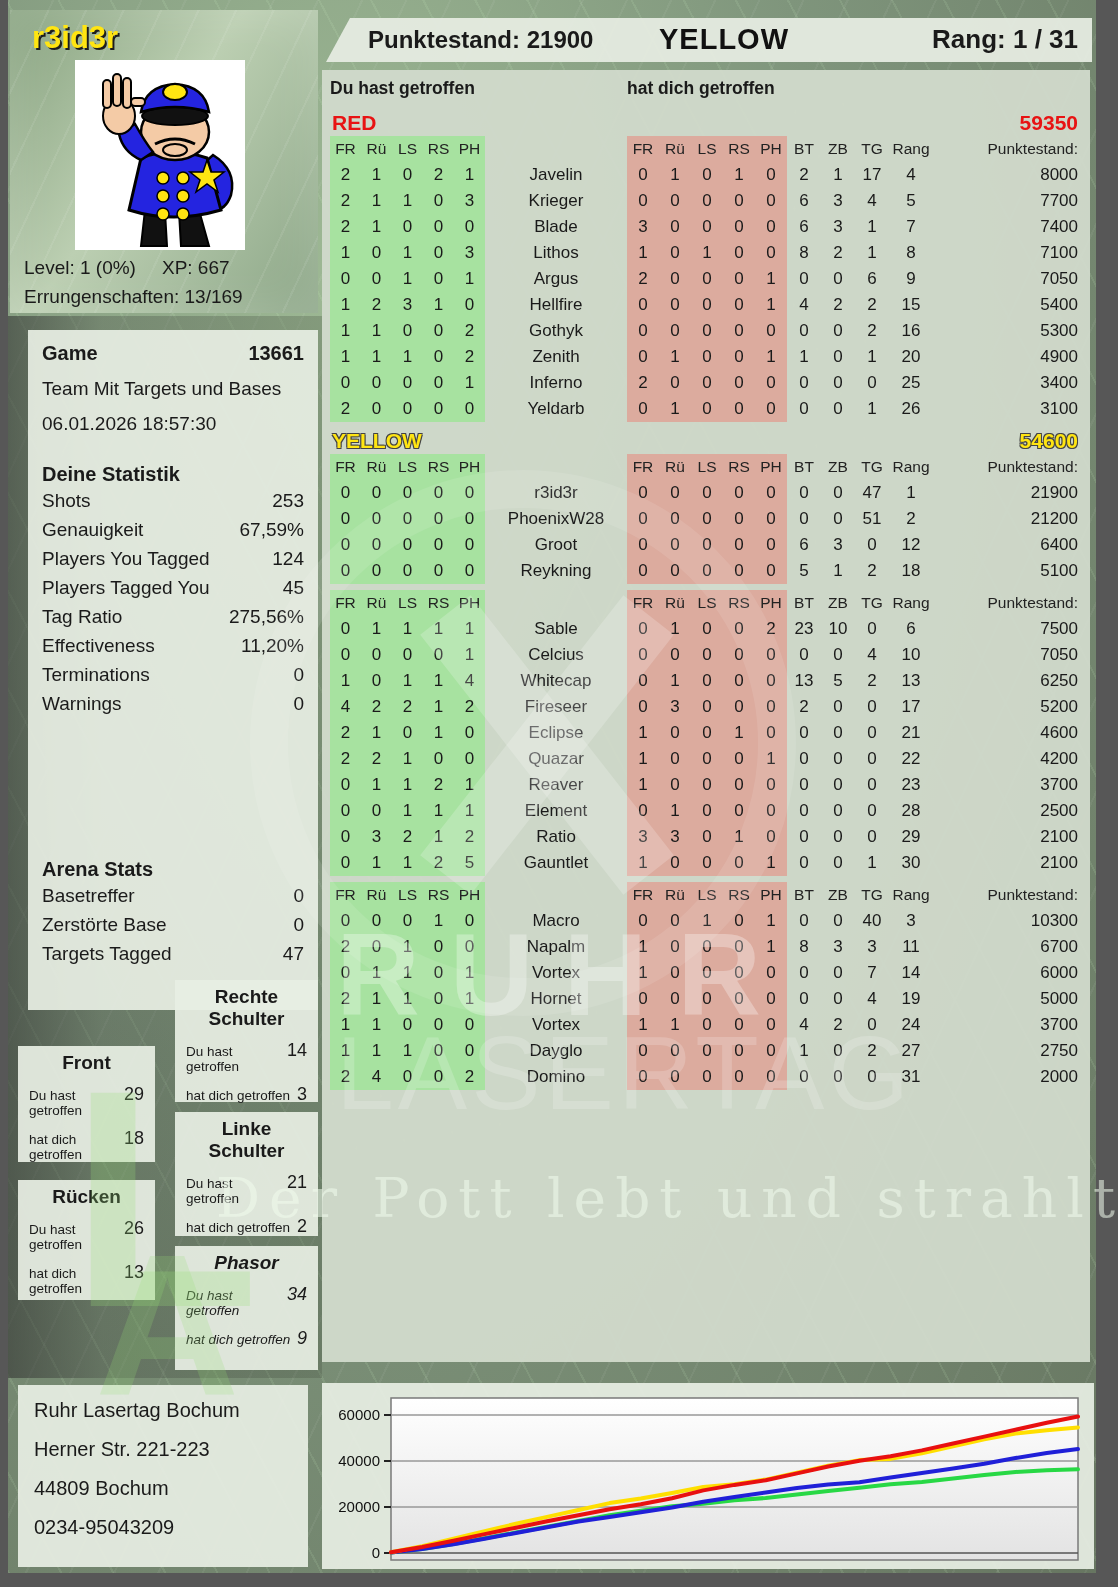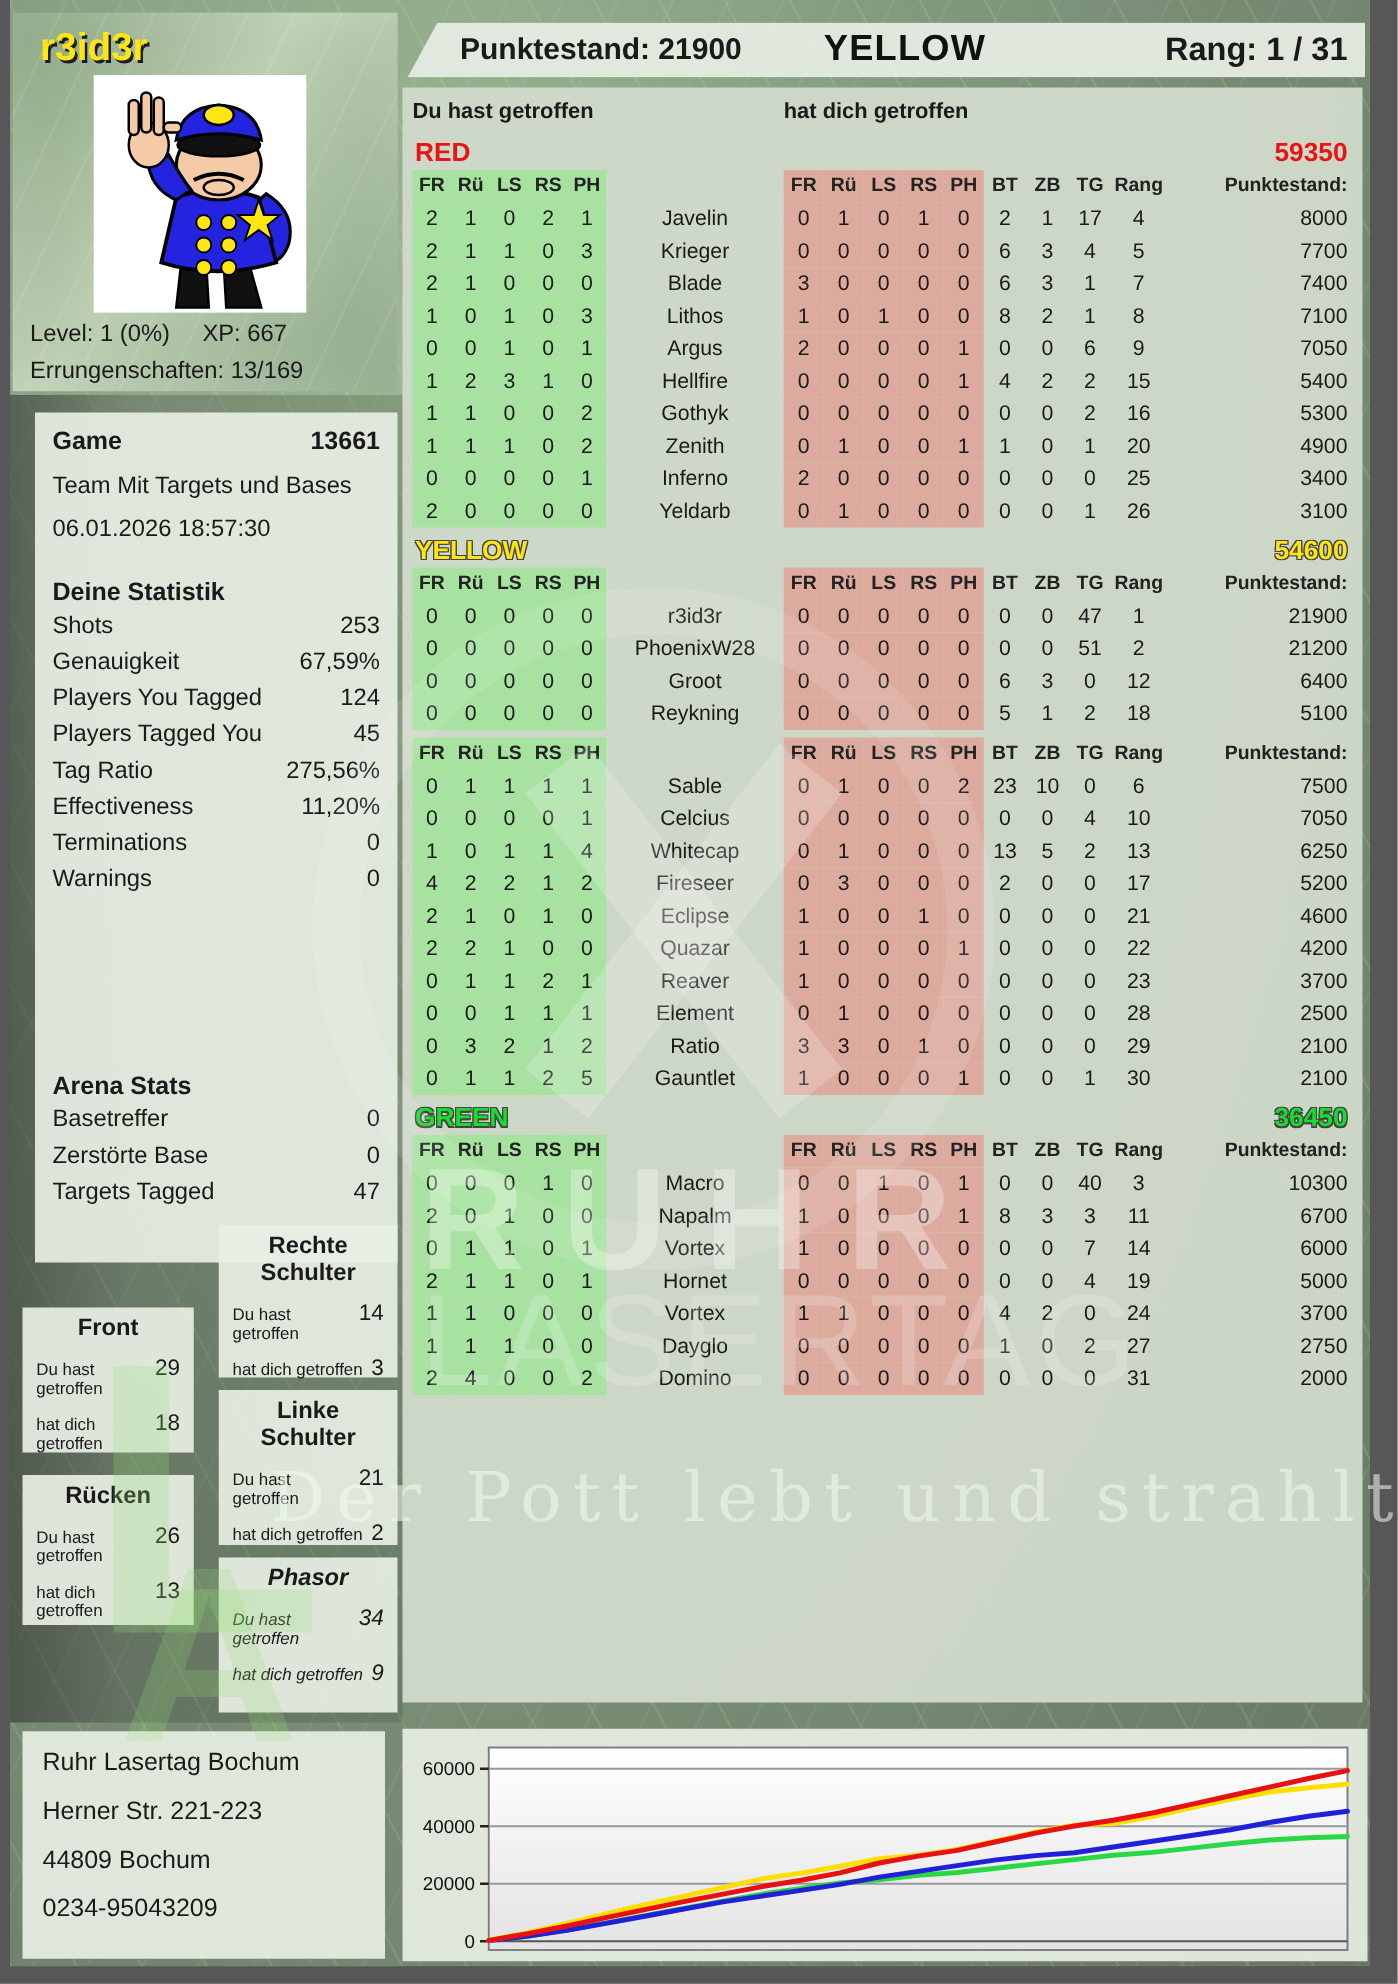--- a/index.html
+++ b/index.html
@@ -66,21 +66,21 @@
   .team-section{margin-top:6px;}
   .team-head{display:flex;justify-content:space-between;height:26px;font-size:21px;font-weight:bold;
     padding:0 4px 0 2px;align-items:center;}
   .trow{display:flex;height:26px;align-items:center;font-size:17px;}
   .c-g{width:31px;text-align:center;background:#a7e2a0;height:26px;line-height:26px;}
   .c-name{width:142px;text-align:center;}
   .c-r{width:32px;text-align:center;background:#dcab9e;height:26px;line-height:26px;}
   .c-e{width:34px;text-align:center;}
   .c-rang{width:44px;text-align:center;}
   .c-pts{flex:1;text-align:right;padding-right:4px;}
-  .thead{font-size:15.5px;color:#222;font-weight:bold;}
+  .thead{font-size:15.5px;color:#222;}
   .outline-light{text-shadow:1px 1px 0 #444,-1px -1px 0 #444,1px -1px 0 #444,-1px 1px 0 #444;}
 
   
   .wm{position:absolute;pointer-events:none;z-index:30;white-space:nowrap;}
   .wm-circle{left:250px;top:470px;width:470px;height:470px;border:38px solid rgba(255,255,255,0.10);border-radius:50%;}
   .wm-x{left:395px;top:590px;width:280px;height:310px;}
   .wm-x::before,.wm-x::after{content:"";position:absolute;left:120px;top:-10px;width:64px;height:330px;background:rgba(255,255,255,0.20);}
   .wm-x::before{transform:rotate(38deg);} .wm-x::after{transform:rotate(-38deg);}
   .wm-ruhr{left:336px;top:908px;font-size:116px;font-weight:bold;letter-spacing:30px;color:rgba(255,255,255,0.30);}
   .wm-lasertag{left:336px;top:1014px;font-size:104px;font-weight:normal;letter-spacing:4px;color:rgba(255,255,255,0.19);}
@@ -770,24 +770,20 @@
           <div class="c-r">0</div>
           <div class="c-r">1</div>
           <div class="c-e">0</div>
           <div class="c-e">0</div>
           <div class="c-e">1</div>
           <div class="c-rang">30</div>
           <div class="c-pts">2100</div>
         </div>
       </div>
       <div class="team-section">
-        <div class="team-head">
-          <span class="outline-light" style="color: rgb(23, 221, 43);">GREEN</span>
-          <span class="outline-light" style="color: rgb(23, 221, 43);">36450</span>
-        </div>
         <div class="trow thead">
           <div class="c-g">FR</div>
           <div class="c-g">Rü</div>
           <div class="c-g">LS</div>
           <div class="c-g">RS</div>
           <div class="c-g">PH</div>
           <div class="c-name"></div>
           <div class="c-r">FR</div>
           <div class="c-r">Rü</div>
           <div class="c-r">LS</div>

